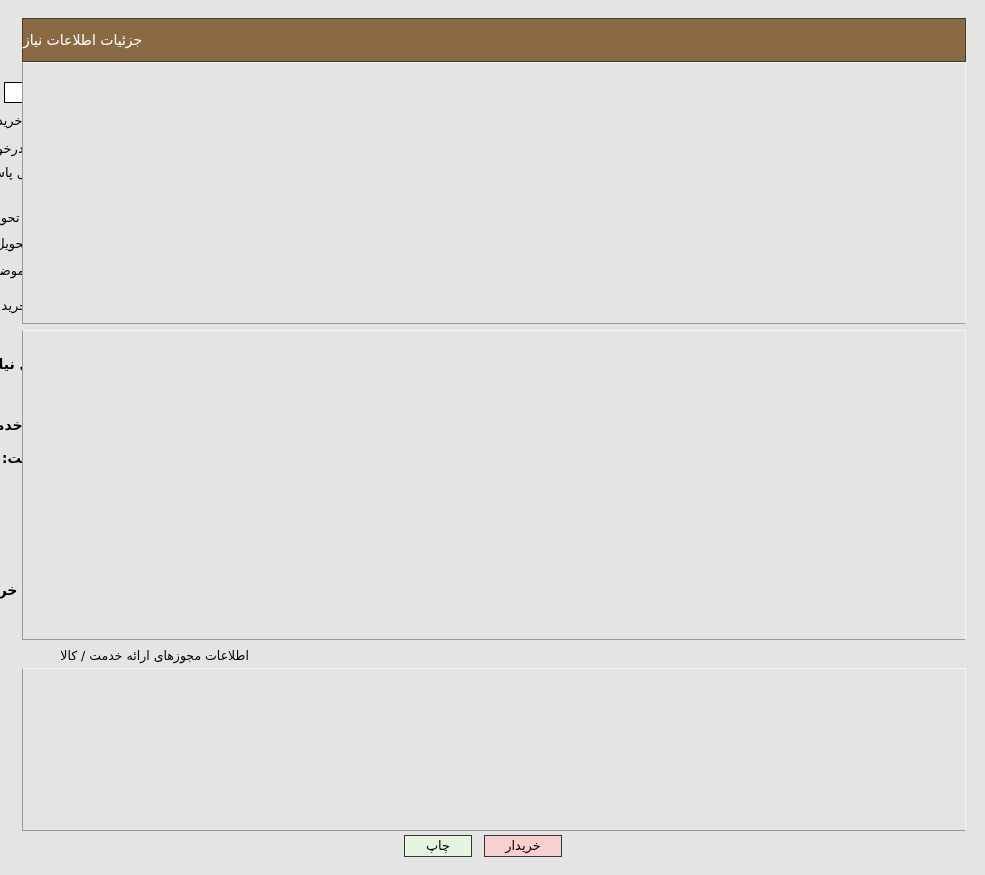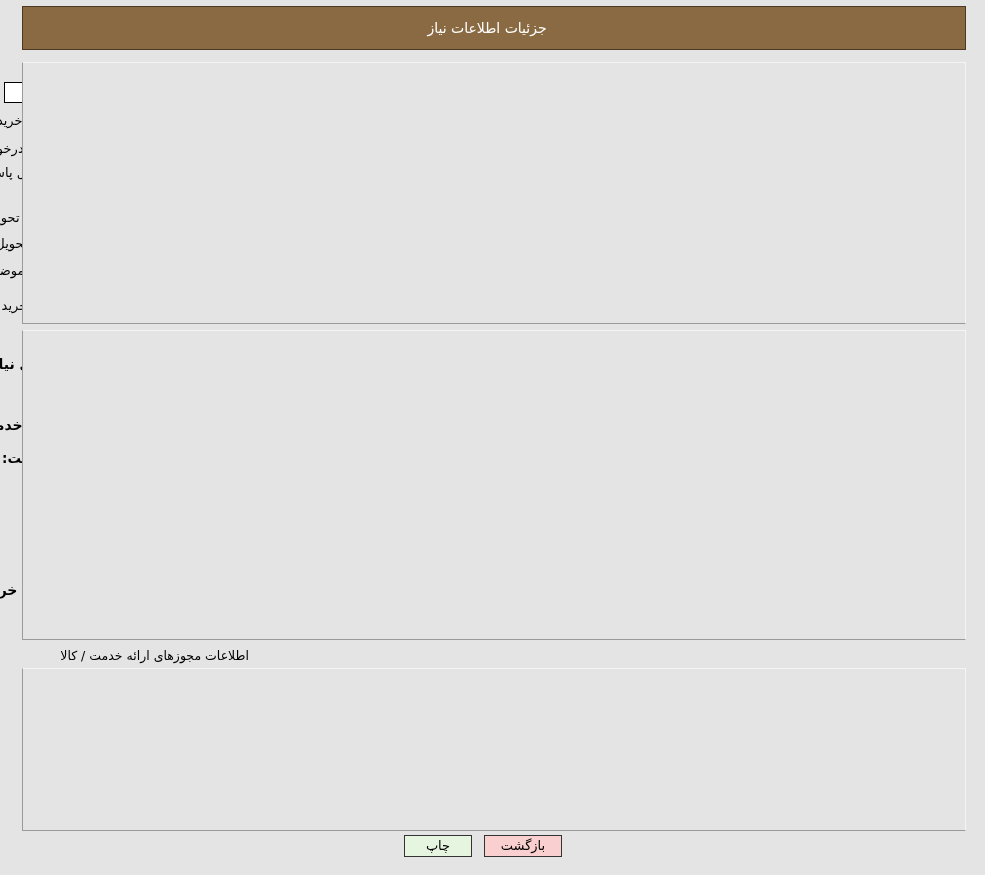--- a/index.html
+++ b/index.html
@@ -29,23 +29,23 @@
     position: absolute; left: 135px; top: 8px; width: 120px; height: 150px;
     background: #d9d9d9;
     clip-path: polygon(50% 0%, 100% 18%, 100% 62%, 50% 100%, 0% 62%, 0% 18%);
   }
   .wm-v {
     position: absolute; left: 178px; top: 30px; width: 120px; height: 120px;
     color: #f0c8c8; font-size: 120px; font-family: "Liberation Serif", serif;
   }
 
   .header-bar {
-    position: absolute; left: 22px; top: 6px; width: 944px; height: 44px;
+    position: absolute; left: 22px; top: 18px; width: 944px; height: 44px;
     background: #8a6a42; border: 1px solid #4a3a24;
-    display: flex; align-items: center; justify-content: center;
+    display: flex; align-items: center; justify-content: flex-end;
     padding-right: 14px; z-index: 3;
   }
   .header-bar .title { color: #ffffff; font-size: 14px; }
 
   .panel {
     position: absolute; background: #e4e4e4;
     border: 1px solid #9a9a9a; border-top-color:#f5f5f5; border-right-color:#f5f5f5;
     z-index: 2;
   }
   .panel-a { left: 22px; top: 62px; width: 944px; height: 262px; }
@@ -254,15 +254,15 @@
   </table>
 
   <div class="sel" style="right:326px; top:766px; width:382px;">
     <span>--</span>
     <span class="caret">▼</span>
   </div>
 
   <div class="btn-cream" style="right:752px; top:766px; width:163px;">مشاهده مجوز</div>
 
   <div class="btn btn-print" style="right:513px; top:835px; width:68px;">چاپ</div>
-  <div class="btn btn-back" style="right:423px; top:835px; width:78px;">بازگشت</div>
+  <div class="btn btn-back" style="right:423px; top:835px; width:78px;">خریدار</div>
 
 </div>
 
 </body></html>

